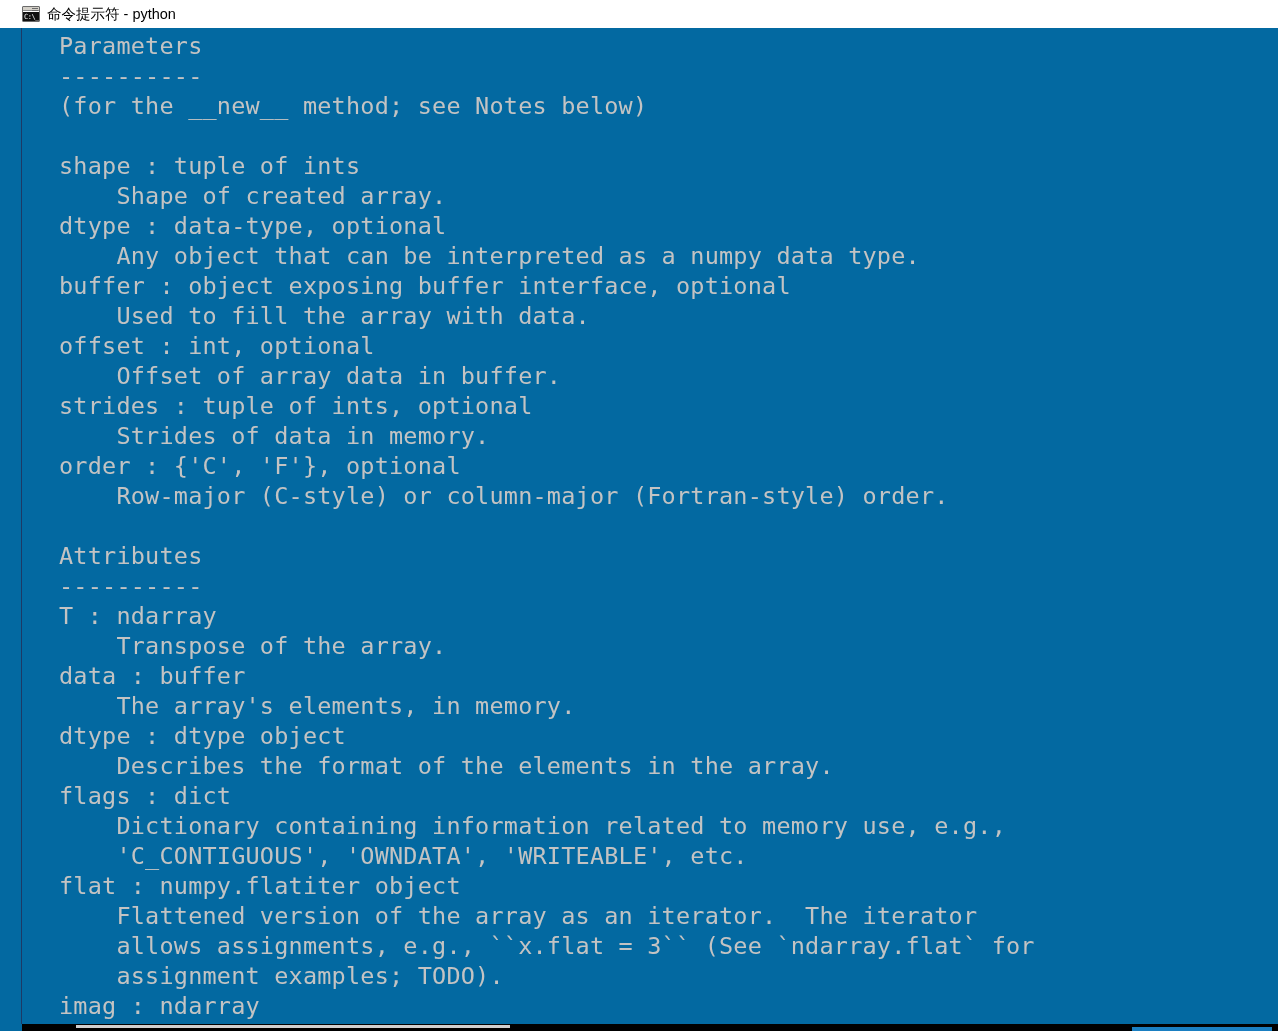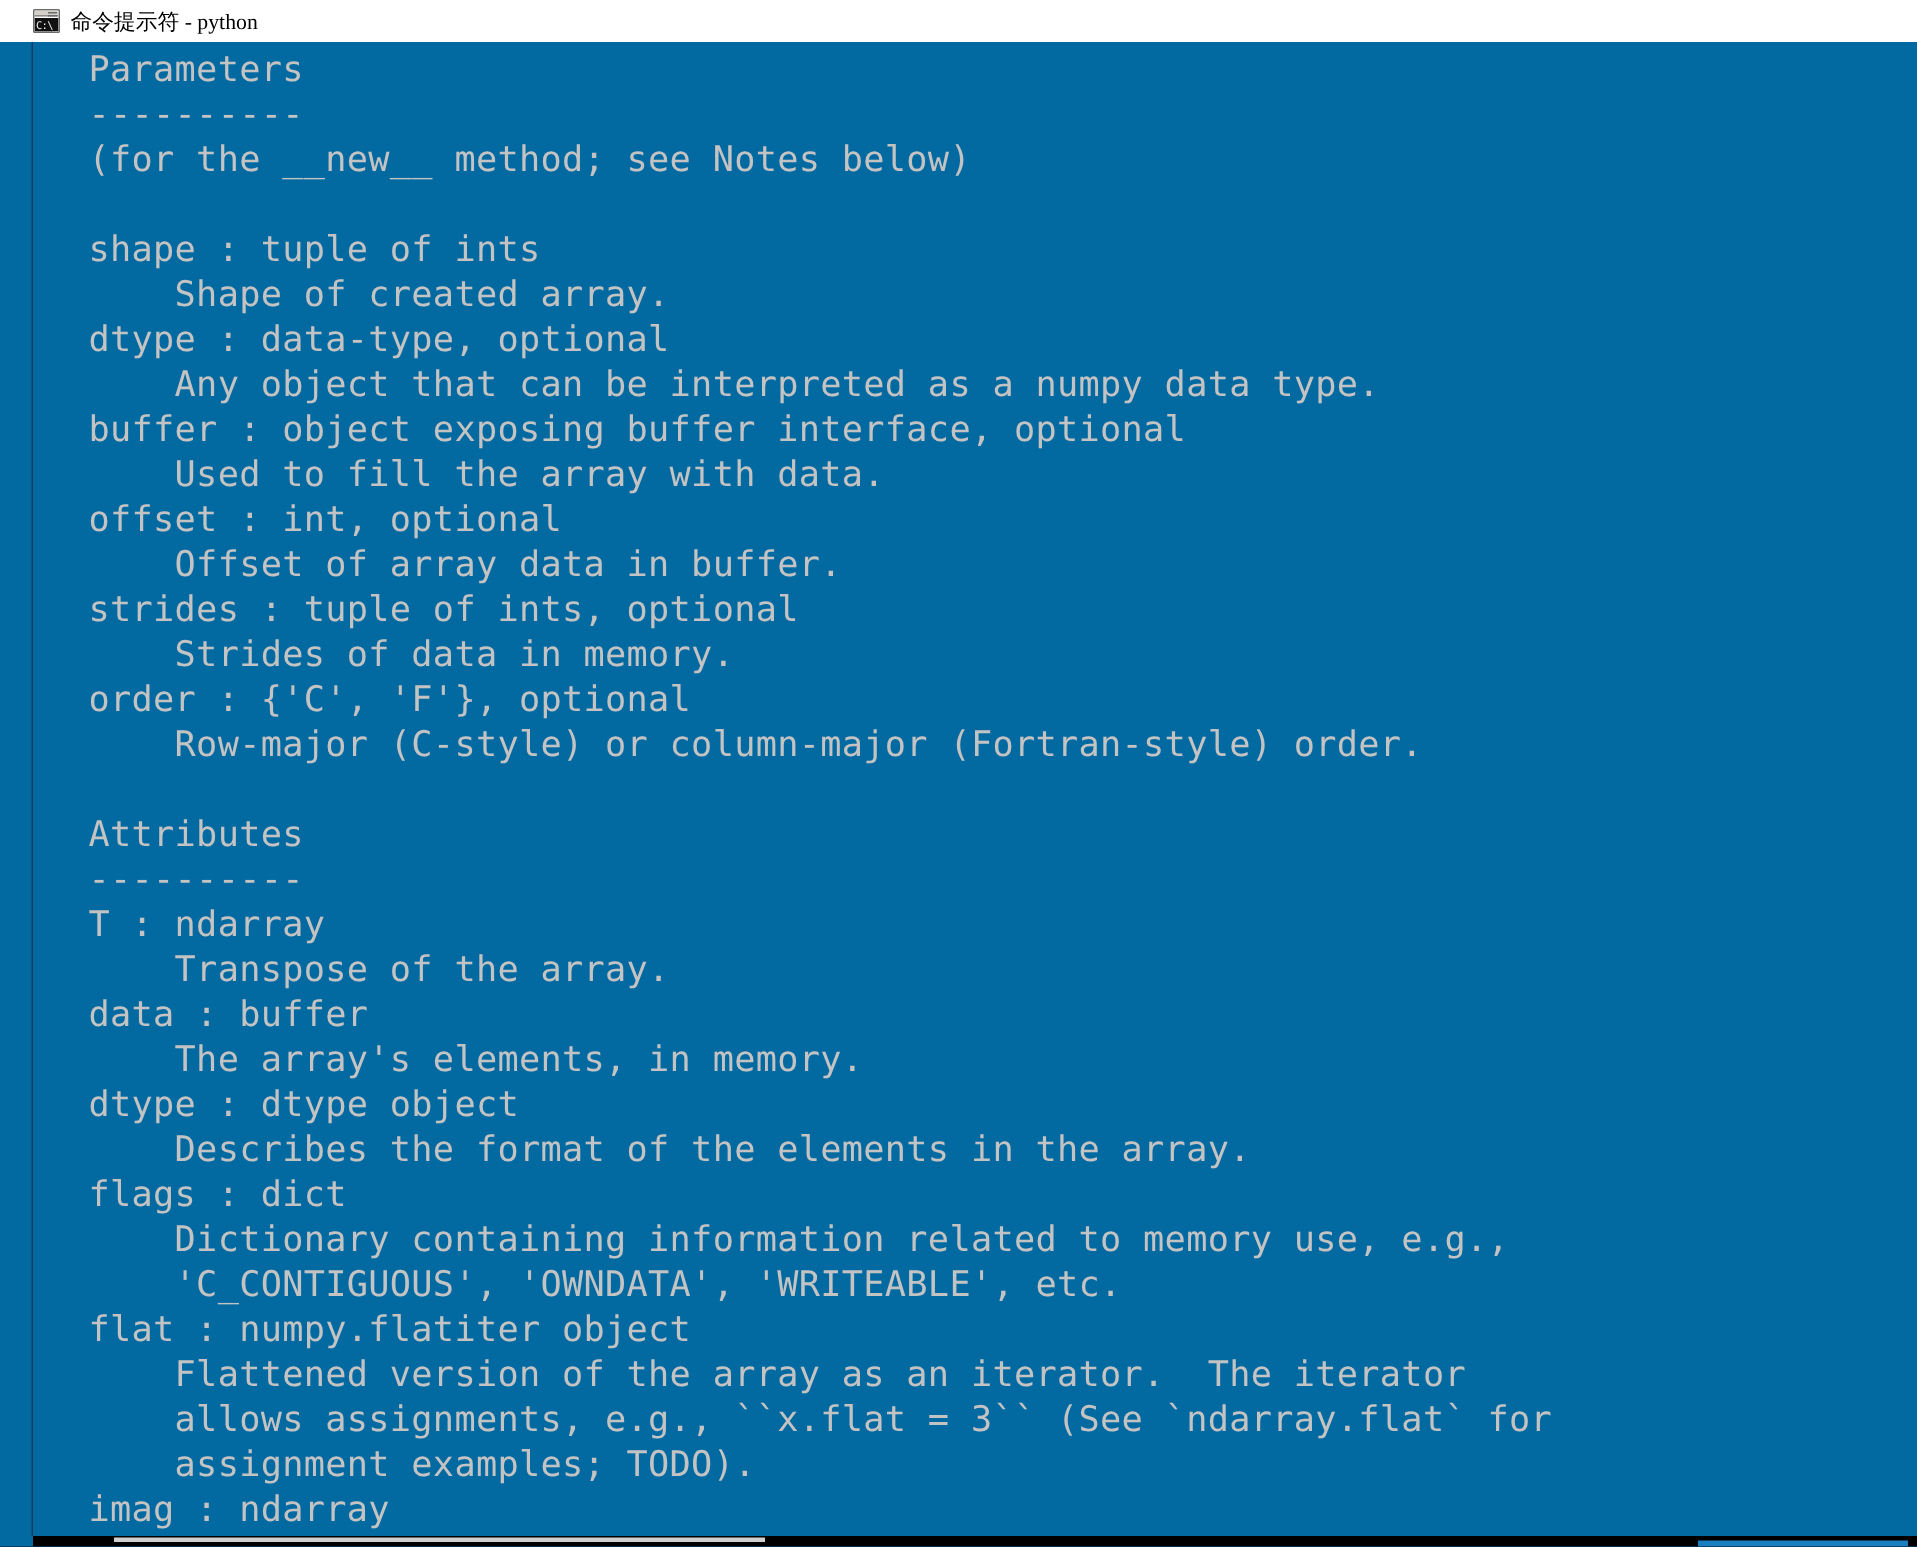--- a/index.html
+++ b/index.html
@@ -62,21 +62,21 @@
     background: #101010;
     color: #f0f0f0;
     font-family: "DejaVu Sans Mono", monospace;
     font-size: 7px;
     line-height: 10px;
     letter-spacing: -0.5px;
     padding-left: 1px;
     white-space: nowrap;
   }
   #title-text {
-    font-family: Liberation Serif, serif;
+    font-family: Liberation Sans, sans-serif;
     font-size: 14.5px;
     color: #000000;
     letter-spacing: 0px;
     white-space: nowrap;
   }
 
   
   #console {
     position: absolute;
     left: 0;

